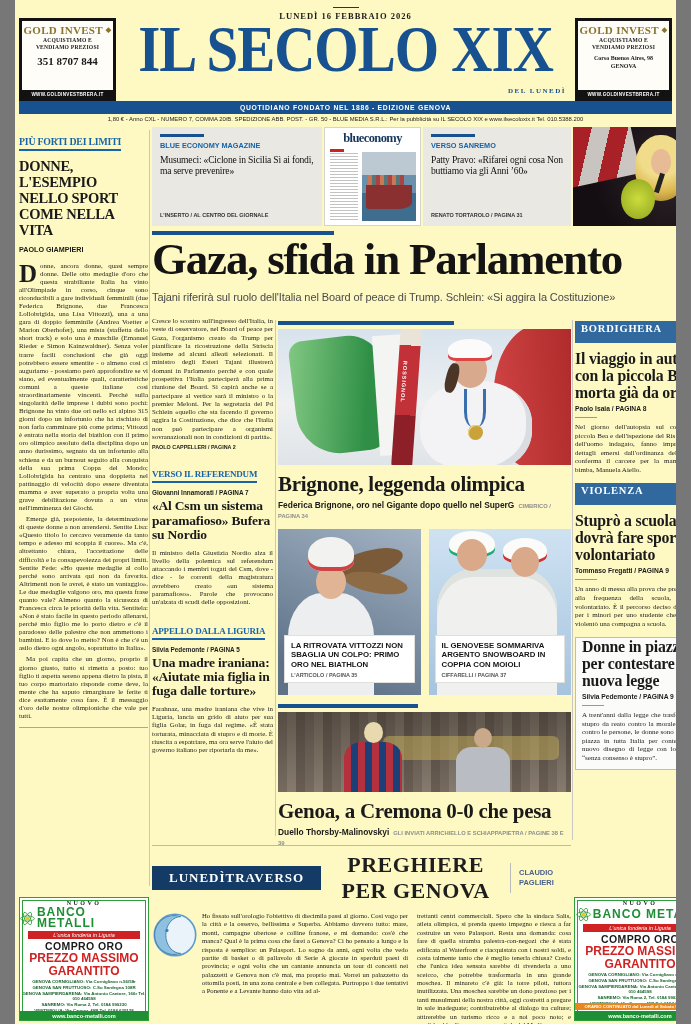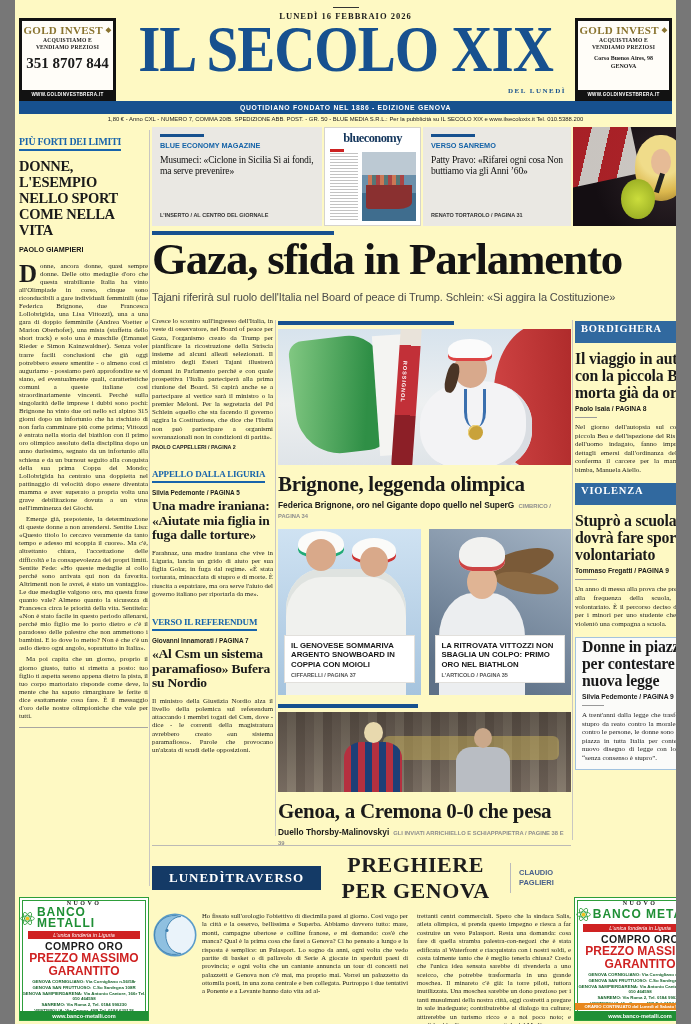--- a/index.html
+++ b/index.html
@@ -12,21 +12,21 @@
   .date::before{content:"";display:block;width:26px;height:1px;background:#333;margin:0 auto 3px;}
   .masthead{position:absolute;top:16px;left:102px;right:102px;text-align:center;font-size:57px;font-weight:900;
             color:#17518f;letter-spacing:-1px;line-height:1;transform:scaleY(1.14);transform-origin:top;}
   .edition{position:absolute;top:87px;right:110px;font-size:7px;font-weight:700;color:#17518f;letter-spacing:1.5px;}
   .goldad{position:absolute;top:18px;width:97px;height:84px;background:#fffdf8;border:3px solid #121212;text-align:center;
           font-family:"Liberation Serif",serif;}
   .goldad.left{left:4px;} .goldad.right{right:4px;}
   .g-brand{font-size:11px;font-weight:800;color:#8a7430;margin-top:3px;letter-spacing:.3px;}
   .g-dia{font-size:7px;color:#8a7430;vertical-align:2px;}
   .g-line{font-size:5.6px;font-weight:700;margin-top:1px;letter-spacing:.2px;}
-  .g-phone{font-size:15px;font-weight:900;margin-top:5px;}
+  .g-phone{font-size:11px;font-weight:900;margin-top:5px;}
   .g-addr{font-size:6px;font-weight:600;margin-top:4px;line-height:1.35;}
   .g-url{position:absolute;bottom:0;left:0;right:0;background:#121212;color:#fff;font-size:4.6px;font-weight:700;
          padding:2px 0;letter-spacing:.3px;font-family:"Liberation Sans",sans-serif;}
   .foundedbar{position:absolute;top:101px;left:4px;right:4px;height:13px;background:#17518f;color:#fff;
               font-family:"Liberation Sans",sans-serif;font-size:6.8px;font-weight:700;text-align:center;
               line-height:13px;letter-spacing:.7px;}
   .priceline{position:absolute;top:116px;left:0;right:0;text-align:center;font-size:5.9px;color:#222;
              font-family:"Liberation Sans",sans-serif;}
 
   
@@ -272,32 +272,32 @@
   </div>
 
   <div class="gaza-rule" data-name="headline-rule"></div>
   <h1 class="gaza-head" style="margin:0" data-name="main-headline">Gaza, sfida in Parlamento</h1>
   <div class="gaza-sub" data-name="main-subhead">Tajani riferirà sul ruolo dell'Italia nel Board of peace di Trump. Schlein: «Si aggira la Costituzione»</div>
 
   <div class="cola" data-name="main-article-column">
     <div class="cola-body" data-name="main-article-body">Cresce lo scontro sull'ingresso dell'Italia, in veste di osservatore, nel Board of peace per Gaza, l'organismo creato da Trump per pianificare la ricostruzione della Striscia insieme ad alcuni alleati selezionati. Il ministro degli Esteri Tajani illustrerà domani in Parlamento perché e con quale prospettiva l'Italia parteciperà alla prima riunione del Board. Si capirà anche se a partecipare al vertice sarà il ministro o la premier Meloni. Per la segretaria del Pd Schlein «quello che sta facendo il governo aggira la Costituzione, che dice che l'Italia non può partecipare a organismi sovranazionali non in condizioni di parità».</div>
     <div class="cola-byl" data-name="main-article-byline">PAOLO CAPPELLERI / PAGINA 2</div>
 
+    <div class="sec" data-name="referendum-section">
+      <div class="sec-kicker" data-name="referendum-kicker">VERSO IL REFERENDUM</div>
+      <div class="sec-byl" data-name="referendum-byline">Giovanni Innamorati / PAGINA 7</div>
+      <div class="sec-head" data-name="referendum-headline">«Al Csm un sistema paramafioso» Bufera su Nordio</div>
+      <div class="sec-body" data-name="referendum-body">Il ministro della Giustizia Nordio alza il livello della polemica sul referendum attaccando i membri togati del Csm, dove - dice - le correnti della magistratura avrebbero creato «un sistema paramafioso». Parole che provocano un'alzata di scudi delle opposizioni.</div>
+    </div>
+
     <div class="sec" data-name="liguria-appeal-section">
       <div class="sec-kicker" data-name="liguria-kicker">APPELLO DALLA LIGURIA</div>
       <div class="sec-byl" data-name="liguria-byline">Silvia Pedemonte / PAGINA 5</div>
       <div class="sec-head" data-name="liguria-headline">Una madre iraniana: «Aiutate mia figlia in fuga dalle torture»</div>
       <div class="sec-body" data-name="liguria-body">Farahnaz, una madre iraniana che vive in Liguria, lancia un grido di aiuto per sua figlia Golar, in fuga dal regime. «È stata torturata, minacciata di stupro e di morte. È riuscita a espatriare, ma ora serve l'aiuto del governo italiano per riportarla da me».</div>
-    </div>
-
-    <div class="sec" data-name="referendum-section">
-      <div class="sec-kicker" data-name="referendum-kicker">VERSO IL REFERENDUM</div>
-      <div class="sec-byl" data-name="referendum-byline">Giovanni Innamorati / PAGINA 7</div>
-      <div class="sec-head" data-name="referendum-headline">«Al Csm un sistema paramafioso» Bufera su Nordio</div>
-      <div class="sec-body" data-name="referendum-body">Il ministro della Giustizia Nordio alza il livello della polemica sul referendum attaccando i membri togati del Csm, dove - dice - le correnti della magistratura avrebbero creato «un sistema paramafioso». Parole che provocano un'alzata di scudi delle opposizioni.</div>
     </div>
   </div>
 
   <div class="colb" data-name="photo-feature-column">
     <div class="colb-rule" data-name="feature-rule"></div>
     <div class="photo-brignone" data-name="brignone-photo">
       <div class="br-green" data-name="italian-flag-green"></div>
       <div class="br-white" data-name="italian-flag-white"></div>
       <div class="br-red" data-name="italian-flag-red"></div>
       <div class="br-ski" data-name="ski">
@@ -307,44 +307,44 @@
       <div class="br-lanyard" data-name="medal-lanyard"></div>
       <div class="br-head" data-name="athlete-face"></div>
       <div class="br-cap" data-name="athlete-cap"></div>
       <div class="br-hair" data-name="athlete-hair"></div>
       <div class="br-medal" data-name="gold-medal"></div>
     </div>
     <div class="feat-head" data-name="brignone-headline">Brignone, leggenda olimpica</div>
     <div class="feat-sub" data-name="brignone-caption"><span>Federica Brignone, oro nel Gigante dopo quello nel SuperG</span><span class="credit" data-name="brignone-credit">CIMBRICO / PAGINA 34</span></div>
 
     <div class="cards" data-name="olympic-cards-row">
+      <div class="card" data-name="vittozzi-card">
+        <div class="photo-vittozzi" data-name="vittozzi-photo">
+          <div class="vit-body" data-name="athlete-suit"></div>
+          <div class="vit-hair1" data-name="flying-hair"></div>
+          <div class="vit-hair2" data-name="flying-hair"></div>
+          <div class="vit-face" data-name="athlete-face"></div>
+          <div class="vit-cap" data-name="athlete-cap"></div>
+        </div>
+        <div class="card-label" data-name="card-label">
+          <div class="card-title" data-name="card-title">LA RITROVATA VITTOZZI NON SBAGLIA UN COLPO: PRIMO ORO NEL BIATHLON</div>
+          <div class="card-byl" data-name="card-byline">L'ARTICOLO / PAGINA 35</div>
+        </div>
+      </div>
       <div class="card" data-name="sommariva-card">
         <div class="photo-somma" data-name="sommariva-photo">
           <div class="so-body" data-name="athletes-jackets"></div>
           <div class="so-hood1" data-name="athlete-hood"></div>
           <div class="so-head1" data-name="athlete-face"></div>
           <div class="so-hood2" data-name="athlete-hood"></div>
           <div class="so-head2" data-name="athlete-face"></div>
         </div>
         <div class="card-label" data-name="card-label">
           <div class="card-title" data-name="card-title">IL GENOVESE SOMMARIVA ARGENTO SNOWBOARD IN COPPIA CON MOIOLI</div>
           <div class="card-byl" data-name="card-byline">CIFFARELLI / PAGINA 37</div>
-        </div>
-      </div>
-      <div class="card" data-name="vittozzi-card">
-        <div class="photo-vittozzi" data-name="vittozzi-photo">
-          <div class="vit-body" data-name="athlete-suit"></div>
-          <div class="vit-hair1" data-name="flying-hair"></div>
-          <div class="vit-hair2" data-name="flying-hair"></div>
-          <div class="vit-face" data-name="athlete-face"></div>
-          <div class="vit-cap" data-name="athlete-cap"></div>
-        </div>
-        <div class="card-label" data-name="card-label">
-          <div class="card-title" data-name="card-title">LA RITROVATA VITTOZZI NON SBAGLIA UN COLPO: PRIMO ORO NEL BIATHLON</div>
-          <div class="card-byl" data-name="card-byline">L'ARTICOLO / PAGINA 35</div>
         </div>
       </div>
     </div>
 
     <div class="colb-rule2" data-name="feature-rule"></div>
     <div class="photo-genoa" data-name="genoa-match-photo">
       <div class="ge-shade" data-name="crowd-backdrop"></div>
       <div class="ge-banner" data-name="stadium-banner"></div>
       <div class="ge-p1-body" data-name="genoa-player-shirt"></div>
       <div class="ge-p1-head" data-name="genoa-player-head"></div>

